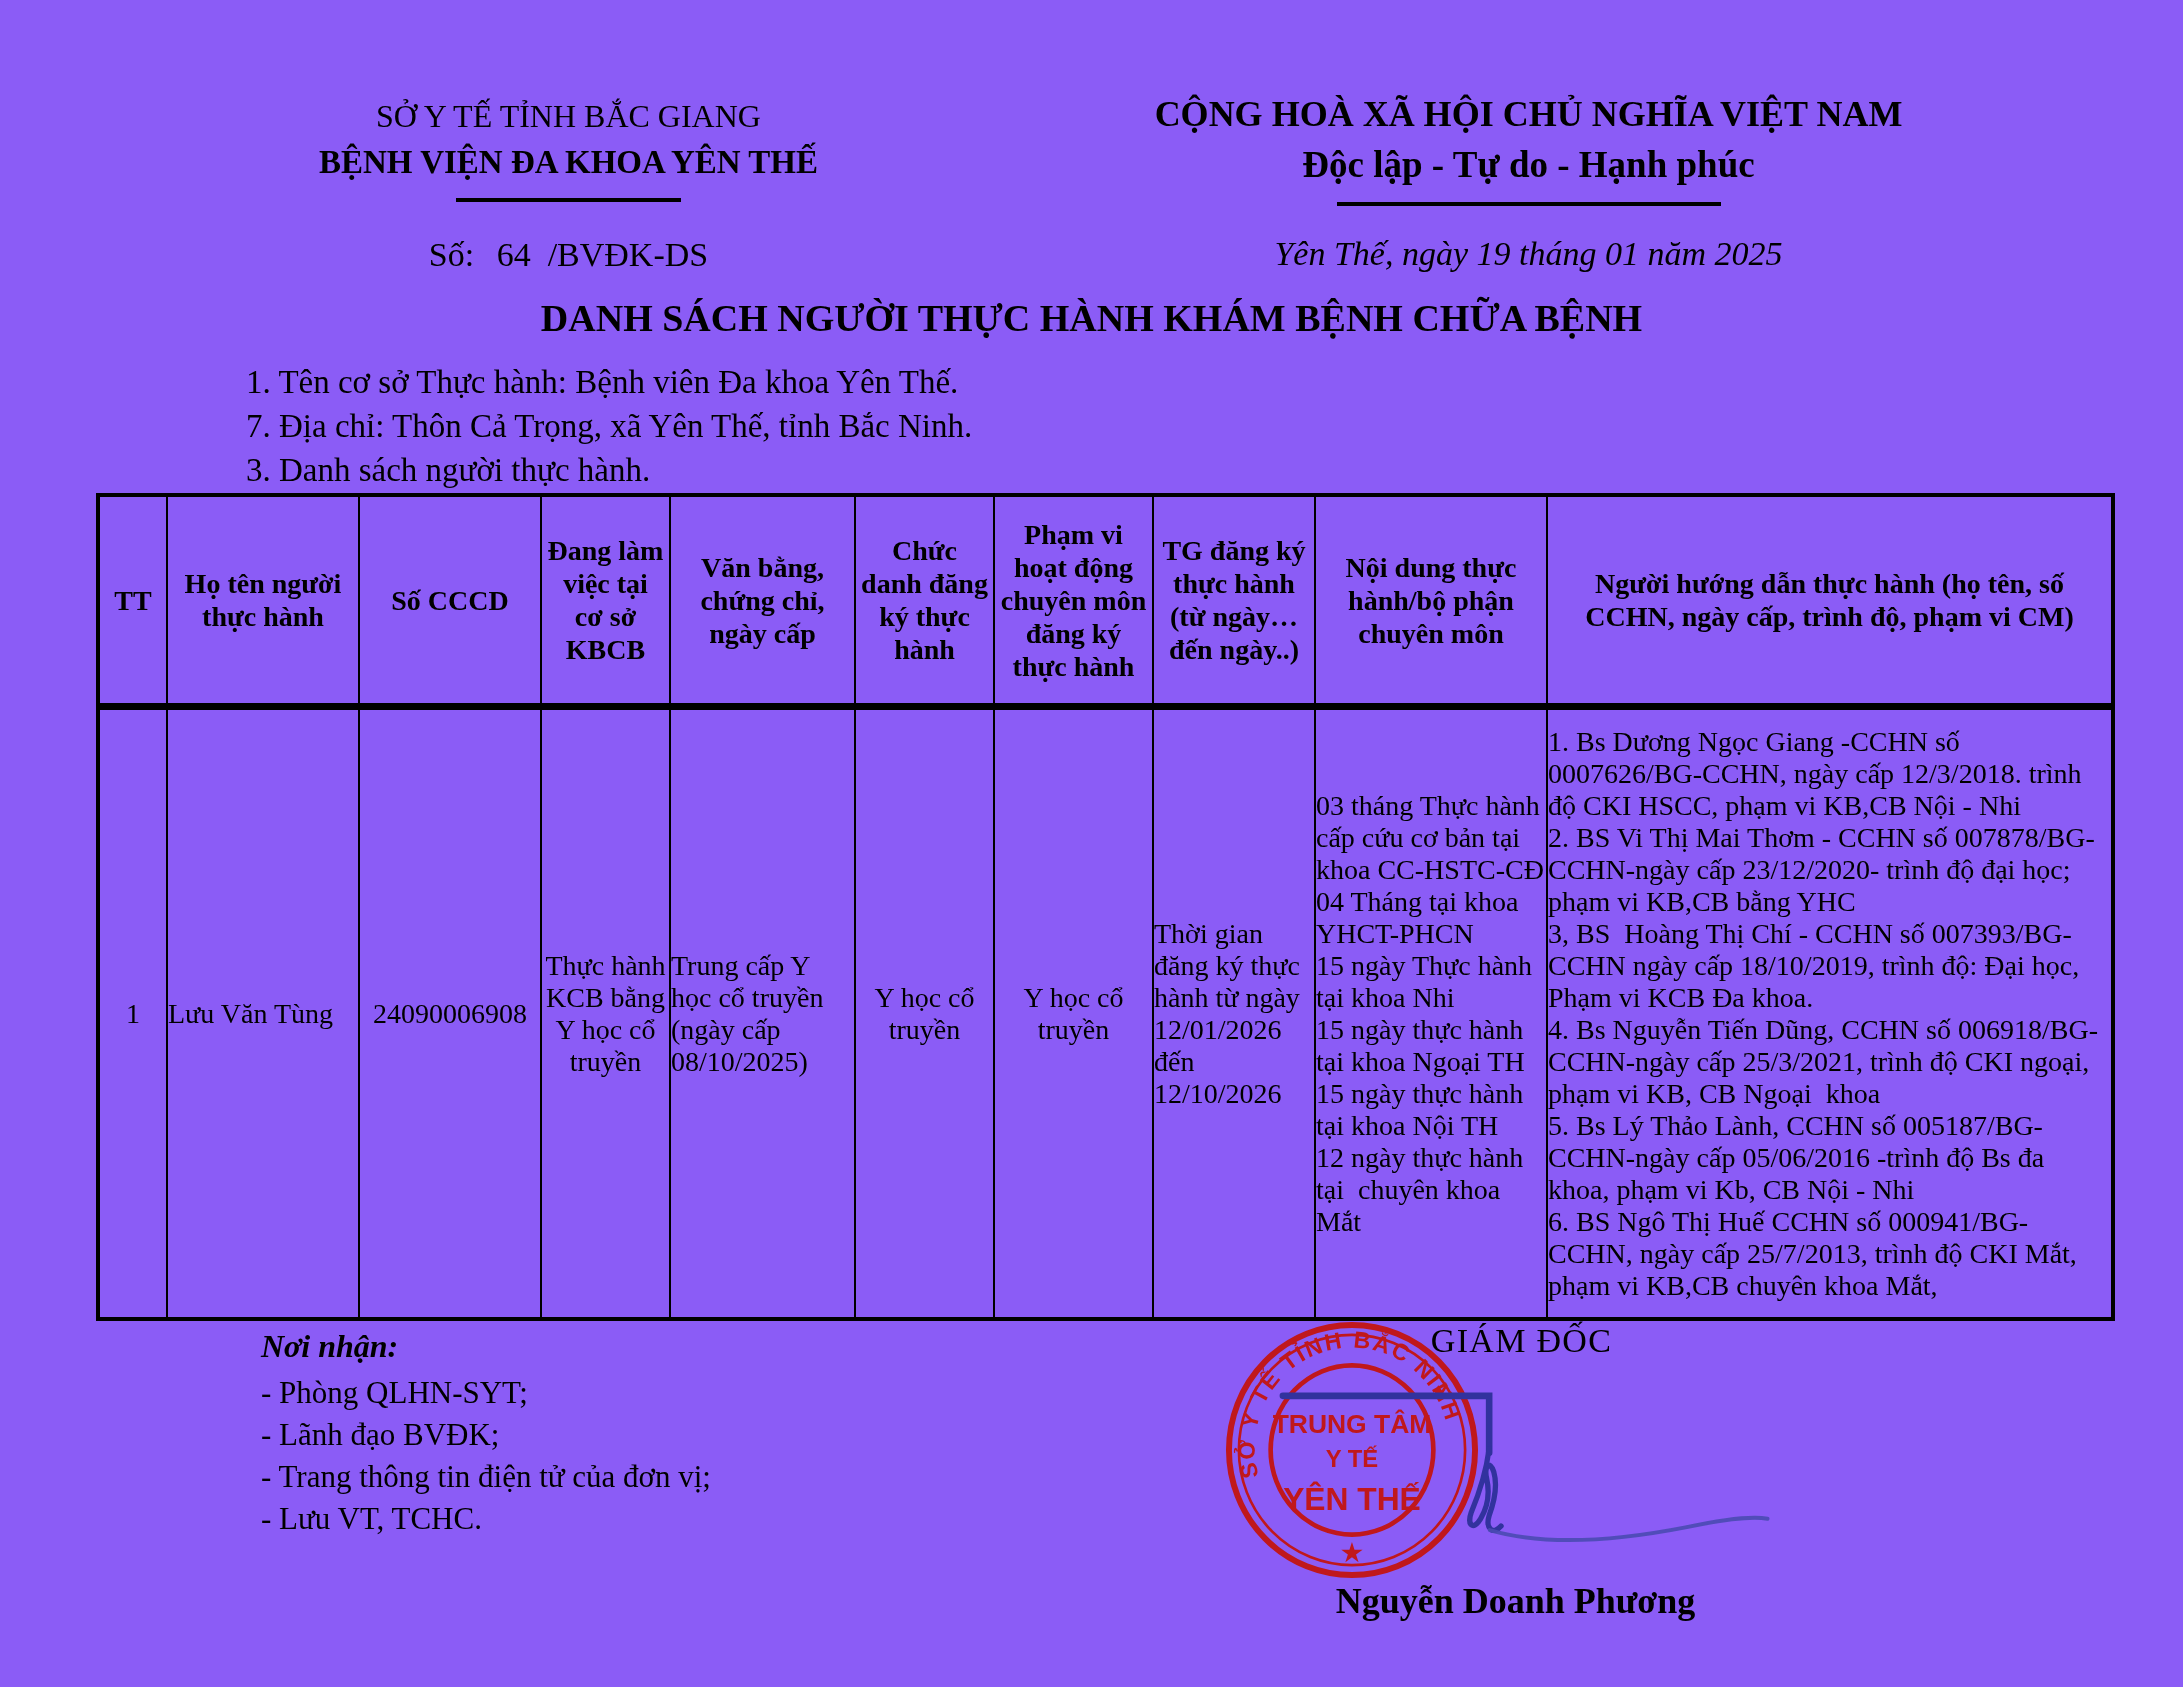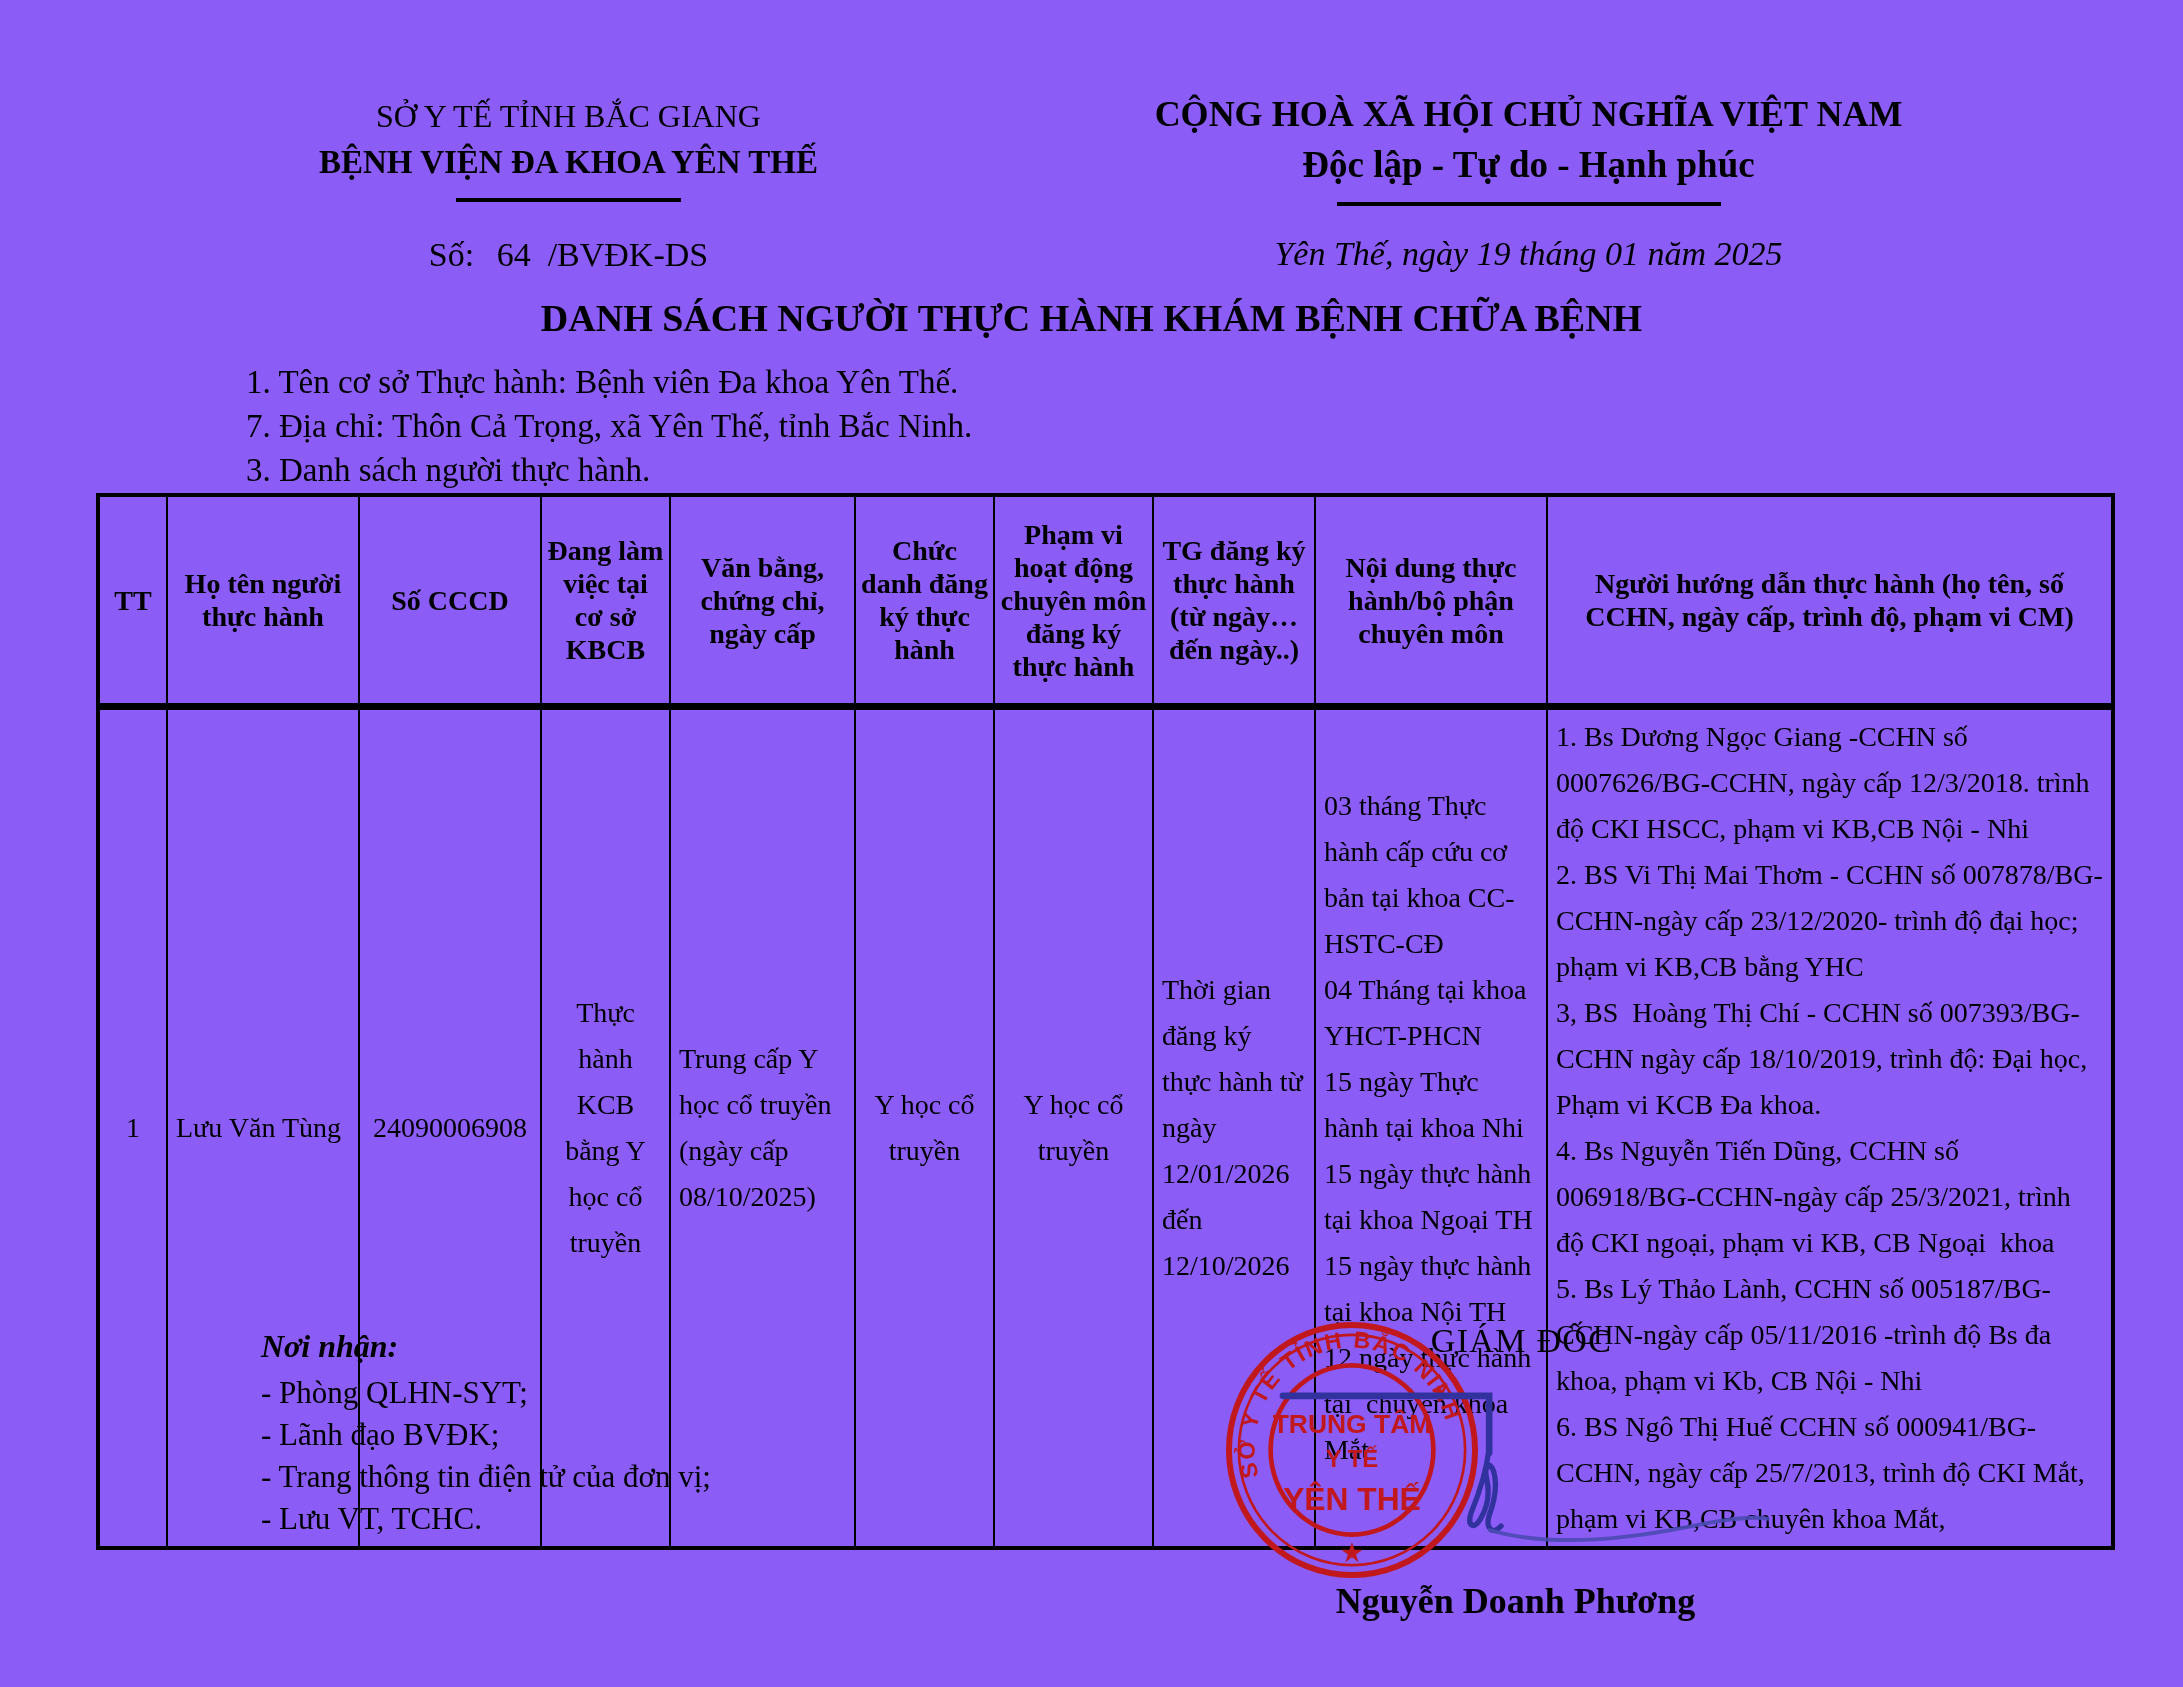--- a/index.html
+++ b/index.html
@@ -26,22 +26,22 @@
   .intro{position:absolute;left:246px;top:360px;font-size:33px;line-height:44px;}
 
   
   table.main{position:absolute;left:96px;top:493px;width:2015px;border-collapse:collapse;
              table-layout:fixed;}
   table.main th,table.main td{border:2.6px solid #000;overflow:hidden;}
   table.main{border:4px solid #000;}
   table.main th{font-size:28px;font-weight:bold;line-height:33px;text-align:center;
                 vertical-align:middle;height:198px;padding:4px;}
   table.main thead th{border-bottom:7.3px solid #000;}
-  table.main td{font-size:28px;line-height:46px;vertical-align:middle;height:599px;
-                padding:4px 8px;}
+  table.main td{font-size:28px;line-height:32px;vertical-align:middle;height:599px;
+                padding:4px 0;}
   td.c{text-align:center;}
   td.top{vertical-align:top;padding-top:5.3px;}
   td.left{text-align:left;}
   .pre{white-space:pre-wrap;}
 
   
   .recipients{position:absolute;left:261px;top:1325px;font-size:31px;line-height:42px;}
   .recipients .label{font-weight:bold;font-style:italic;font-size:32px;margin-bottom:5.3px;}
 
   .director-title{position:absolute;left:1376px;top:1322px;width:291px;text-align:center;
@@ -122,21 +122,21 @@
           <div class="pre">15 ngày Thực hành tại khoa Nhi</div>
           <div class="pre">15 ngày thực hành tại khoa Ngoại TH</div>
           <div class="pre">15 ngày thực hành tại khoa Nội TH</div>
           <div class="pre">12 ngày thực hành tại  chuyên khoa Mắt</div>
         </td>
         <td class="left top">
           <div class="pre">1. Bs Dương Ngọc Giang -CCHN số 0007626/BG-CCHN, ngày cấp 12/3/2018. trình độ CKI HSCC, phạm vi KB,CB Nội - Nhi</div>
           <div class="pre">2. BS Vi Thị Mai Thơm - CCHN số 007878/BG-CCHN-ngày cấp 23/12/2020- trình độ đại học; phạm vi KB,CB bằng YHC</div>
           <div class="pre">3, BS  Hoàng Thị Chí - CCHN số 007393/BG-CCHN ngày cấp 18/10/2019, trình độ: Đại học, Phạm vi KCB Đa khoa.</div>
           <div class="pre">4. Bs Nguyễn Tiến Dũng, CCHN số 006918/BG-CCHN-ngày cấp 25/3/2021, trình độ CKI ngoại, phạm vi KB, CB Ngoại  khoa</div>
-          <div class="pre">5. Bs Lý Thảo Lành, CCHN số 005187/BG-CCHN-ngày cấp 05/11/2016 -trình độ Bs đa khoa, phạm vi Kb, CB Nội - Nhi</div>
+          <div class="pre">5. Bs Lý Thảo Lành, CCHN số 005187/BG-CCHN-ngày cấp 05/06/2016 -trình độ Bs đa khoa, phạm vi Kb, CB Nội - Nhi</div>
           <div class="pre">6. BS Ngô Thị Huế CCHN số 000941/BG-CCHN, ngày cấp 25/7/2013, trình độ CKI Mắt, phạm vi KB,CB chuyên khoa Mắt,</div>
         </td>
       </tr>
     </tbody>
   </table>
 
   <div class="recipients">
     <div class="label">Nơi nhận:</div>
     <div>- Phòng QLHN-SYT;</div>
     <div>- Lãnh đạo BVĐK;</div>

